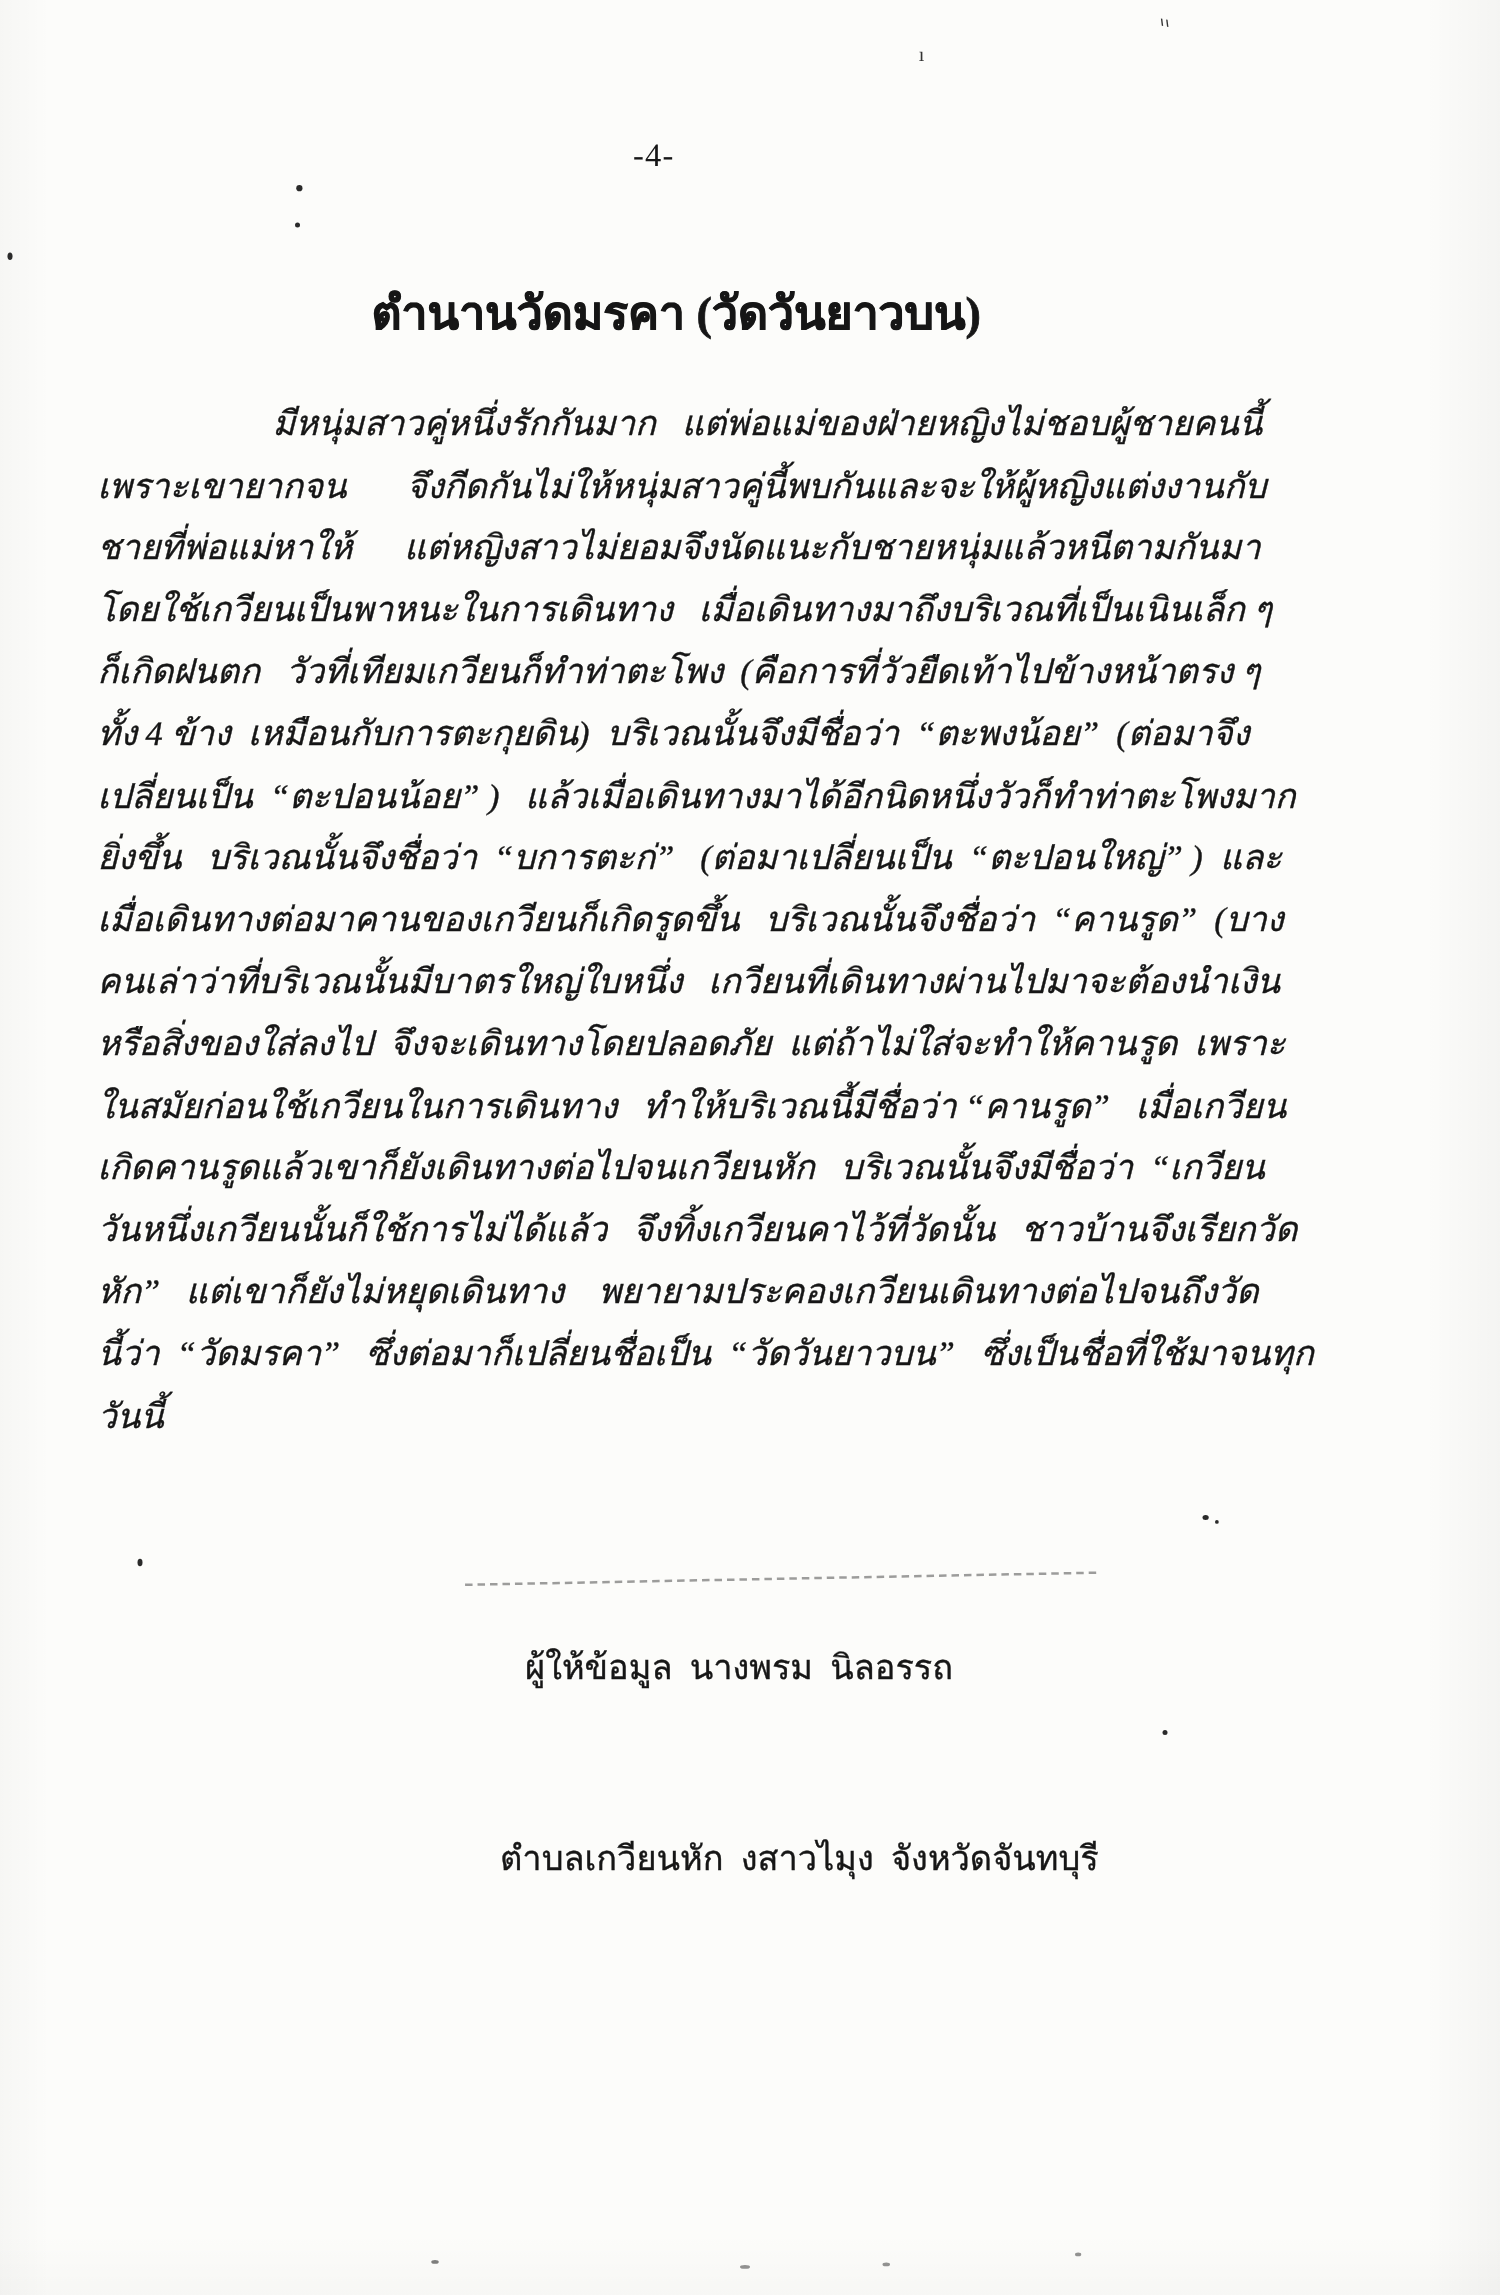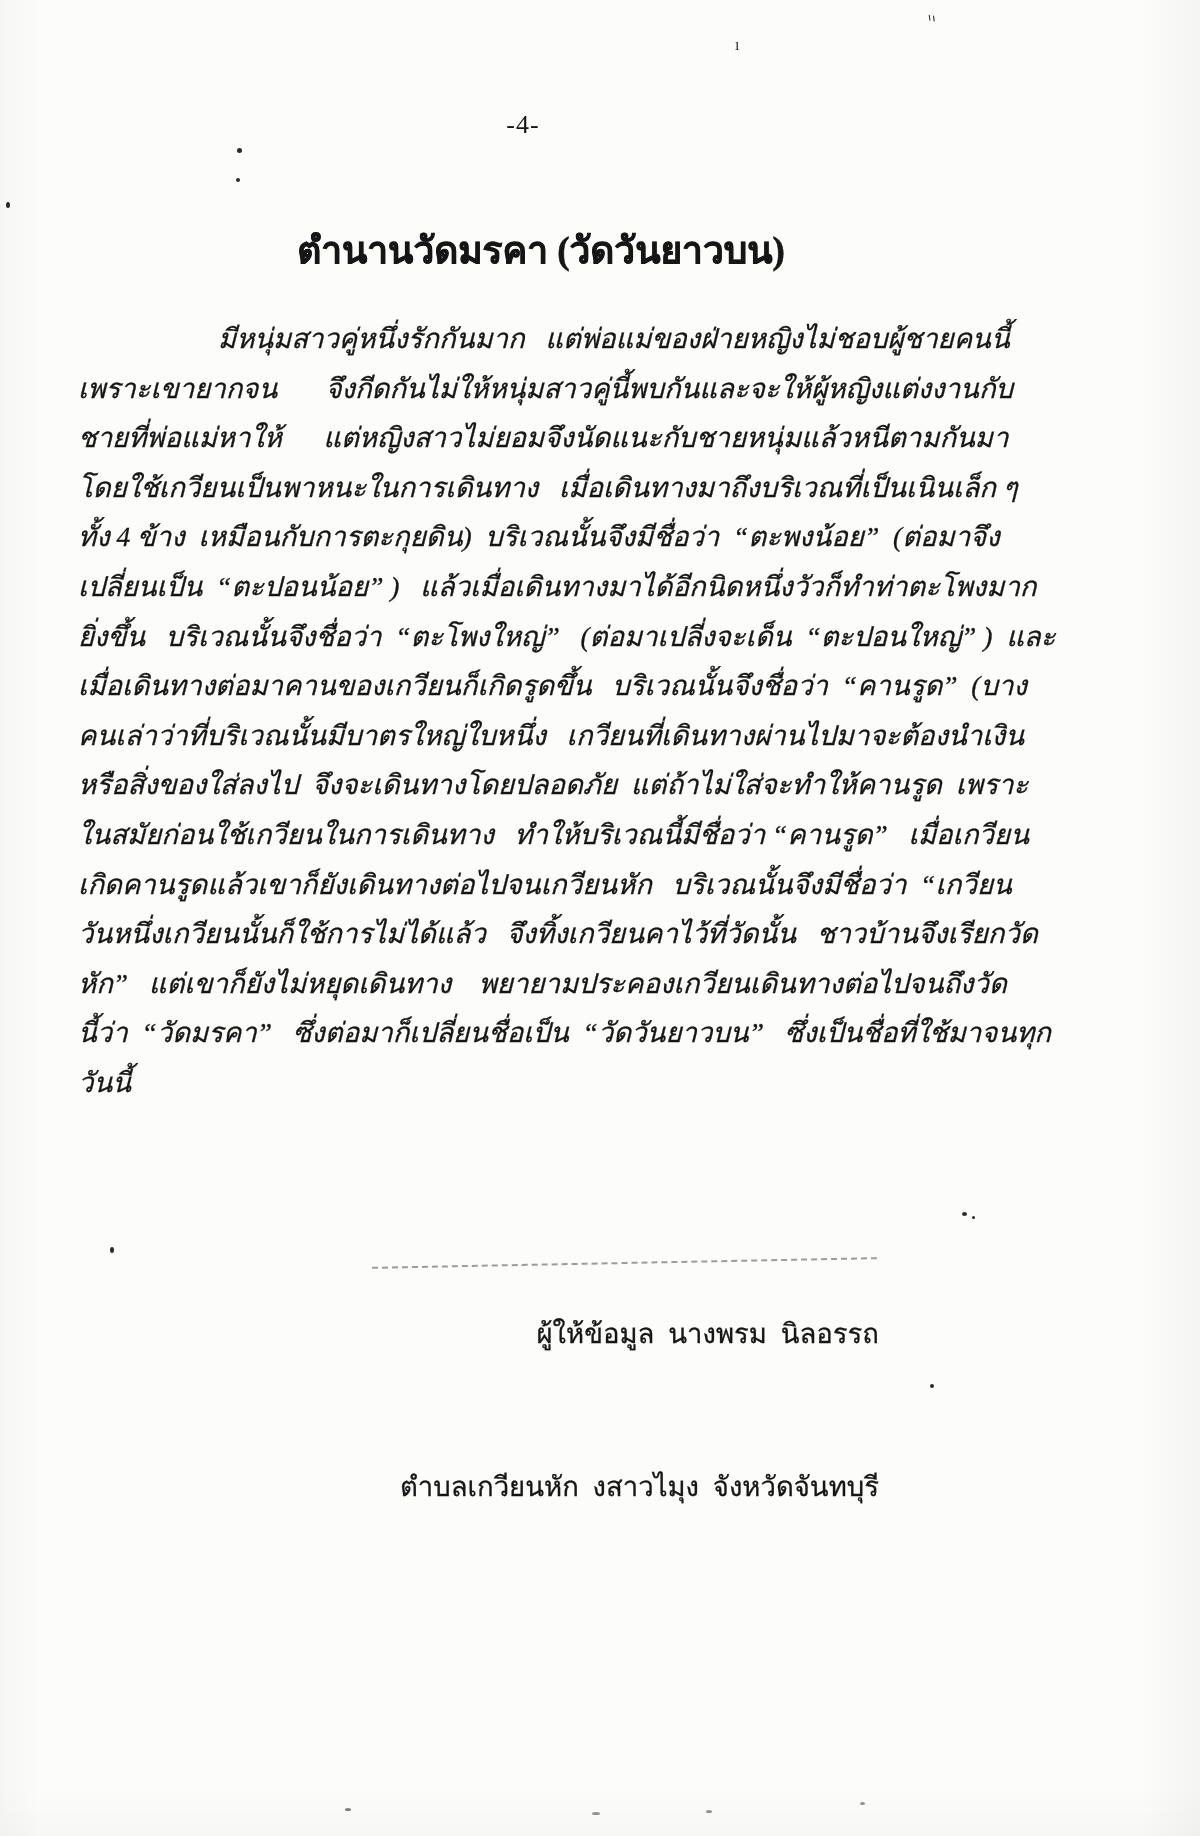--- a/index.html
+++ b/index.html
@@ -38,21 +38,21 @@
   }
   .body-text .line{
     height:49.6px;line-height:49.6px;
     white-space:pre;
     font-style:italic;
     -webkit-text-stroke:0.3px #161616;
   }
   .body-text .line.indent{padding-left:140px;}
   .attribution{
     position:absolute;top:1206px;left:420px;
-    font-size:27.5px;line-height:51px;white-space:pre;text-align:right;
+    font-size:27.5px;line-height:51px;white-space:pre;
     -webkit-text-stroke:0.3px #161616;
   }
   .attribution .attr-line2{margin-left:-20px;}
   
   .speck{position:absolute;background:#2a2a2a;border-radius:50%;}
   .strike-line{
     position:absolute;top:1262px;left:372px;width:505px;height:0;
     border-top:2px dashed rgba(40,40,40,0.45);
     transform:rotate(-1.1deg);
   }
@@ -67,23 +67,24 @@
 
   <div class="page-number">-4-</div>
 
   <div class="doc-title">ตำนานวัดมรคา  (วัดวันยาวบน)</div>
 
   <div class="body-text">
     <div class="line indent">มีหนุ่มสาวคู่หนึ่งรักกันมาก   แต่พ่อแม่ของฝ่ายหญิงไม่ชอบผู้ชายคนนี้</div>
     <div class="line">เพราะเขายากจน       จึงกีดกันไม่ให้หนุ่มสาวคู่นี้พบกันและจะให้ผู้หญิงแต่งงานกับ</div>
     <div class="line">ชายที่พ่อแม่หาให้      แต่หญิงสาวไม่ยอมจึงนัดแนะกับชายหนุ่มแล้วหนีตามกันมา</div>
     <div class="line">โดยใช้เกวียนเป็นพาหนะในการเดินทาง   เมื่อเดินทางมาถึงบริเวณที่เป็นเนินเล็ก ๆ</div>
+    <div class="line">ก็เกิดฝนตก   วัวที่เทียมเกวียนก็ทำท่าตะโพง  (คือการที่วัวยืดเท้าไปข้างหน้าตรง ๆ</div>
     <div class="line">ทั้ง 4 ข้าง  เหมือนกับการตะกุยดิน)  บริเวณนั้นจึงมีชื่อว่า  “ตะพงน้อย”  (ต่อมาจึง</div>
     <div class="line">เปลี่ยนเป็น  “ตะปอนน้อย” )   แล้วเมื่อเดินทางมาได้อีกนิดหนึ่งวัวก็ทำท่าตะโพงมาก</div>
-    <div class="line">ยิ่งขึ้น   บริเวณนั้นจึงชื่อว่า  “ตะโพงใหญ่”   (ต่อมาเปลี่งจะเด็น  “ตะปอนใหญ่” )  และ</div>
+    <div class="line">ยิ่งขึ้น   บริเวณนั้นจึงชื่อว่า  “บการตะก่”   (ต่อมาเปลี่ยนเป็น  “ตะปอนใหญ่” )  และ</div>
     <div class="line">เมื่อเดินทางต่อมาคานของเกวียนก็เกิดรูดขึ้น   บริเวณนั้นจึงชื่อว่า  “คานรูด”  (บาง</div>
     <div class="line">คนเล่าว่าที่บริเวณนั้นมีบาตรใหญ่ใบหนึ่ง   เกวียนที่เดินทางผ่านไปมาจะต้องนำเงิน</div>
     <div class="line">หรือสิ่งของใส่ลงไป  จึงจะเดินทางโดยปลอดภัย  แต่ถ้าไม่ใส่จะทำให้คานรูด  เพราะ</div>
     <div class="line">ในสมัยก่อนใช้เกวียนในการเดินทาง   ทำให้บริเวณนี้มีชื่อว่า “คานรูด”   เมื่อเกวียน</div>
     <div class="line">เกิดคานรูดแล้วเขาก็ยังเดินทางต่อไปจนเกวียนหัก   บริเวณนั้นจึงมีชื่อว่า  “เกวียน</div>
     <div class="line">วันหนึ่งเกวียนนั้นก็ใช้การไม่ได้แล้ว   จึงทิ้งเกวียนคาไว้ที่วัดนั้น   ชาวบ้านจึงเรียกวัด</div>
     <div class="line">หัก”   แต่เขาก็ยังไม่หยุดเดินทาง    พยายามประคองเกวียนเดินทางต่อไปจนถึงวัด</div>
     <div class="line">นี้ว่า  “วัดมรคา”   ซึ่งต่อมาก็เปลี่ยนชื่อเป็น  “วัดวันยาวบน”   ซึ่งเป็นชื่อที่ใช้มาจนทุก</div>
     <div class="line">วันนี้</div>
   </div>

